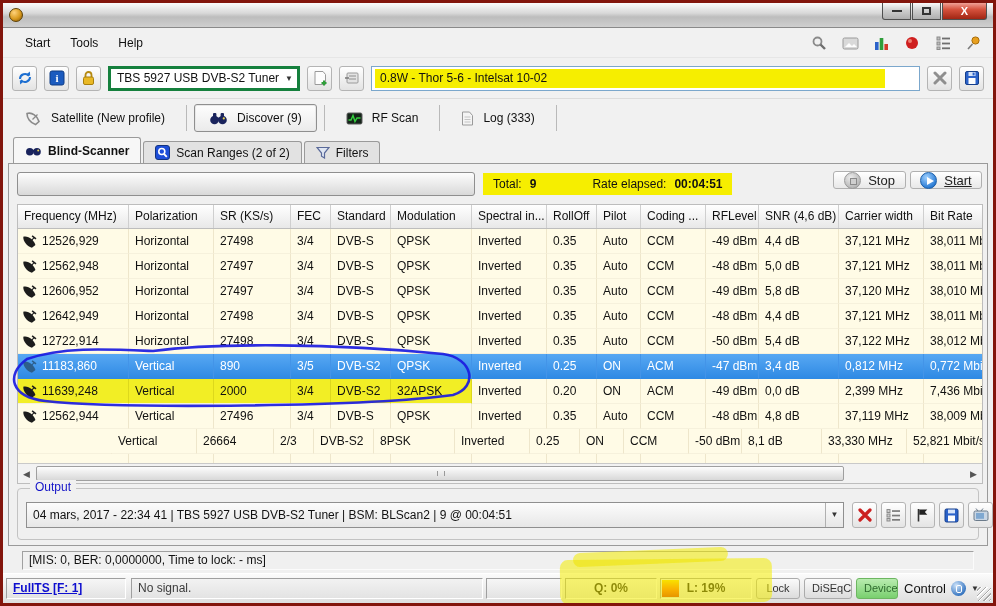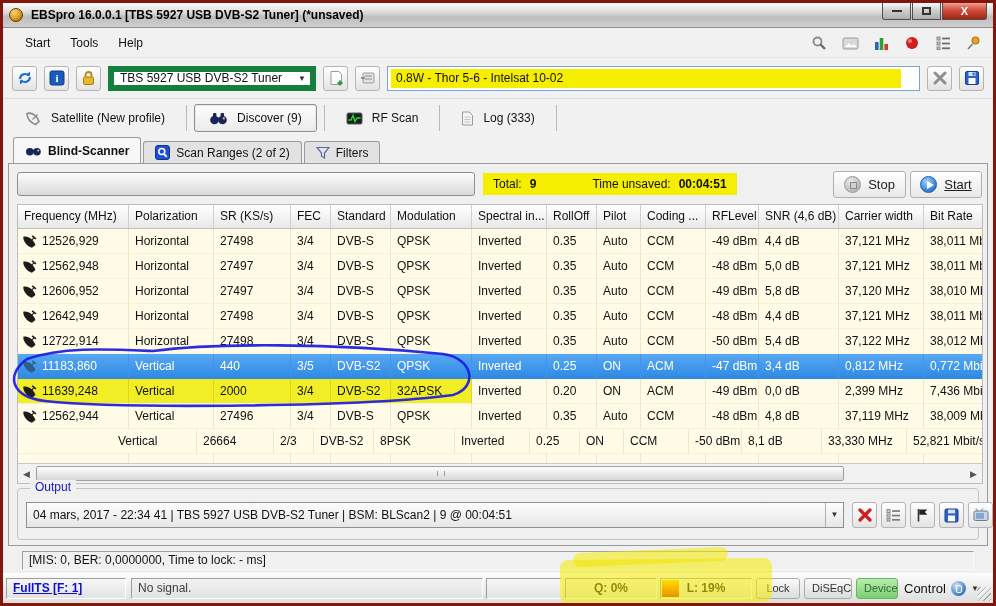--- a/index.html
+++ b/index.html
@@ -21,21 +21,21 @@
   .glyph-max{width:9px;height:8px;border:2px solid #333;background:transparent;}
   
   .menubar{height:30px;display:flex;align-items:center;padding:0 12px;background:#f1f1f1;position:relative;border-bottom:1px solid #e6e6e6;}
   .menu-item{padding:5px 10px;cursor:default;}
   .menuicons{position:absolute;right:10px;top:0;height:30px;display:flex;align-items:center;gap:13px;}
   .micon{width:18px;height:18px;display:flex;align-items:center;justify-content:center;}
   
   .toolbar{height:41px;display:flex;align-items:center;padding:0 9px;gap:7px;background:#f1f1f1;border-bottom:1px solid #dcdcdc;}
   .tbtn{width:25px;height:25px;border:1px solid #b4b4b4;border-radius:3px;flex:0 0 auto;
     background:linear-gradient(#ffffff,#e3e3e3);display:flex;align-items:center;justify-content:center;}
-  .combo{width:208px;height:25px;border:6px solid #15803d;background:#fff;display:flex;align-items:center;flex:0 0 auto;}
+  .combo{width:192px;height:25px;border:3px solid #15803d;background:#fff;display:flex;align-items:center;flex:0 0 auto;}
   .combo .ctext{flex:1;padding-left:6px;white-space:nowrap;overflow:hidden;}
   .combo .carrow{width:16px;text-align:center;font-size:8px;color:#333;}
   .field{flex:1;height:25px;border:1px solid #7ba7cc;background:#fff;display:flex;align-items:center;padding:0 3px;overflow:hidden;}
   .field .hl{width:510px;background:#f6ee00;line-height:19px;padding-left:5px;white-space:nowrap;}
   
   .tabbar{height:38px;display:flex;align-items:center;padding:0 8px;background:#f1f1f1;}
   .tab{display:flex;align-items:center;gap:9px;padding:0 14px;height:28px;cursor:default;}
   .tab.active{border:1px solid #8f8f8f;border-radius:3px;background:linear-gradient(#fdfdfd,#ebebeb);box-shadow:0 0 0 1px #e8e8e8 inset;}
   .tabsep{width:1px;height:26px;background:#b9b9b9;margin:0 7px;}
   .subtabs{height:26px;display:flex;align-items:flex-end;padding:0 10px;background:#f1f1f1;}
@@ -43,21 +43,21 @@
     border-radius:3px 3px 0 0;background:#e2e2e2;height:22px;margin-right:2px;cursor:default;}
   .subtab.active{background:#f7f7f7;height:26px;font-weight:bold;}
   
   .content{position:relative;height:386px;background:#f0f0f0;}
   .panel{position:absolute;left:5px;right:5px;top:0;bottom:3px;border:1px solid #9a9a9a;background:#f0f0f0;}
   .pbar{position:absolute;left:8px;top:8px;width:458px;height:24px;border:1px solid #8f8f8f;border-radius:3px;
     background:linear-gradient(#fdfdfd,#d9d9d9);}
   .totals{position:absolute;left:474px;top:9px;height:22px;background:#f6ee00;display:flex;align-items:center;
     padding:0 10px;gap:8px;white-space:nowrap;}
   .totals .gap{width:40px;}
-  .btn{position:absolute;height:27px;border:1px solid #b0b0b0;border-radius:3px;background:linear-gradient(#ffffff,#e8e8e8);
+  .btn{position:absolute;height:18px;border:1px solid #b0b0b0;border-radius:3px;background:linear-gradient(#ffffff,#e8e8e8);
     display:flex;align-items:center;justify-content:center;gap:7px;font-size:13px;color:#222;}
   .stopbtn{left:824px;top:7px;width:73px;}
   .startbtn{left:901px;top:7px;width:72px;text-decoration:underline;}
   .icon-stop{width:17px;height:17px;border-radius:50%;background:radial-gradient(circle at 38% 32%,#ececec,#b9b9b9 70%,#9a9a9a);
     border:1px solid #9a9a9a;position:relative;}
   .icon-stop::after{content:"";position:absolute;left:5px;top:5px;width:5px;height:5px;background:#cfcfcf;border:1px solid #8a8a8a;}
   .icon-start{width:17px;height:17px;border-radius:50%;background:radial-gradient(circle at 38% 30%,#9fd0ff,#2f7fd6 70%,#1b5ea8);
     border:1px solid #1b5ea8;position:relative;}
   .icon-start::after{content:"";position:absolute;left:6px;top:4px;border-left:7px solid #fff;border-top:4.5px solid transparent;border-bottom:4.5px solid transparent;}
   
@@ -123,21 +123,20 @@
   .ymark.m2{left:570px;top:547px;width:155px;height:14px;transform:rotate(-2.5deg);border-radius:7px;}
   svg.pen{position:absolute;left:0;top:338px;}
 </style>
 </head>
 <body>
 
 <div class="window">
 
   <div class="titlebar">
     <div class="orb"></div>
-    <div class="title">EBSpro 16.0.0.1 [TBS 5927 USB DVB-S2 Tuner] (*unsaved)</div>
     <div class="winbtns">
       <div class="wbtn">
           <div class="glyph-min"></div>
         </div>
       <div class="wbtn">
           <div class="glyph-max"></div>
         </div>
       <div class="wbtn close">
           <span>X</span>
         </div>
@@ -318,21 +317,21 @@
     </div>
   </div>
 
   <div class="content">
     <div class="panel">
       <div class="pbar"></div>
       <div class="totals">
         <span>Total:</span>
         <b>9</b>
         <span class="gap"></span>
-        <span>Time unsaved:</span>
+        <span>Rate elapsed:</span>
         <b>00:04:51</b>
       </div>
       <div class="btn stopbtn">
         <span class="icon-stop"></span>
         <span>Stop</span>
       </div>
       <div class="btn startbtn">
         <span class="icon-start"></span>
         <span>Start</span>
       </div>
@@ -473,21 +472,21 @@
             <div class="trow sel">
               <div class="cell green c0" style="width: 111px;">
                 <svg width="15" height="13" viewBox="0 0 16 14">
                   <path d="M1.3 1.8 C6.5 .4 12.6 4.6 14.4 10.8 L10.6 13.6 C4.8 11.8 1.2 6.8 1.3 1.8Z" fill="#2d5f8a"></path>
                   <path d="M13 2.8 l-5.2 5.4" stroke="#2d5f8a" stroke-width="1.2"></path>
                   <path d="M10.8 1 l4.2 3.2" stroke="#2d5f8a" stroke-width="1.6"></path>
                 </svg>
                 <span>11183,860</span>
               </div>
               <div class="cell green" style="width: 85px;">Vertical</div>
-              <div class="cell green" style="width: 77px;">440</div>
+              <div class="cell green" style="width: 77px;">890</div>
               <div class="cell green" style="width: 40px;">3/5</div>
               <div class="cell green" style="width: 60px;">DVB-S2</div>
               <div class="cell green" style="width: 81px;">QPSK</div>
               <div class="cell" style="width: 75px;">Inverted</div>
               <div class="cell" style="width: 50px;">0.25</div>
               <div class="cell" style="width: 44px;">ON</div>
               <div class="cell" style="width: 65px;">ACM</div>
               <div class="cell" style="width: 53px;">-47 dBm</div>
               <div class="cell" style="width: 80px;">3,4 dB</div>
               <div class="cell" style="width: 85px;">0,812 MHz</div>

